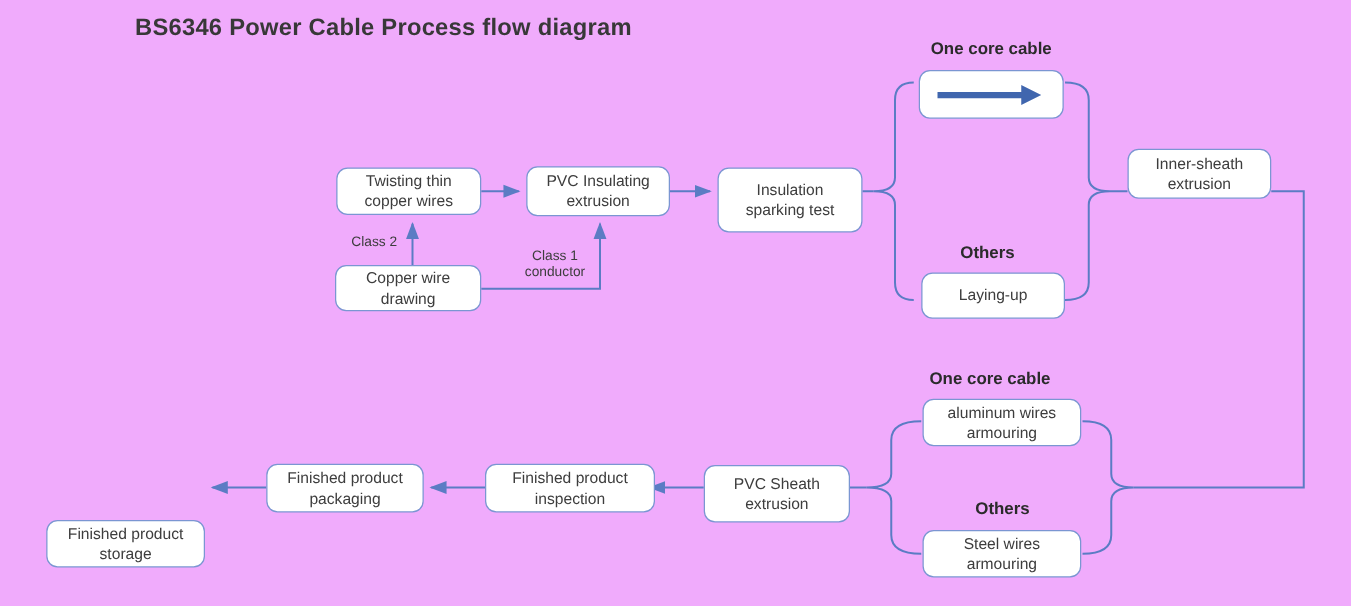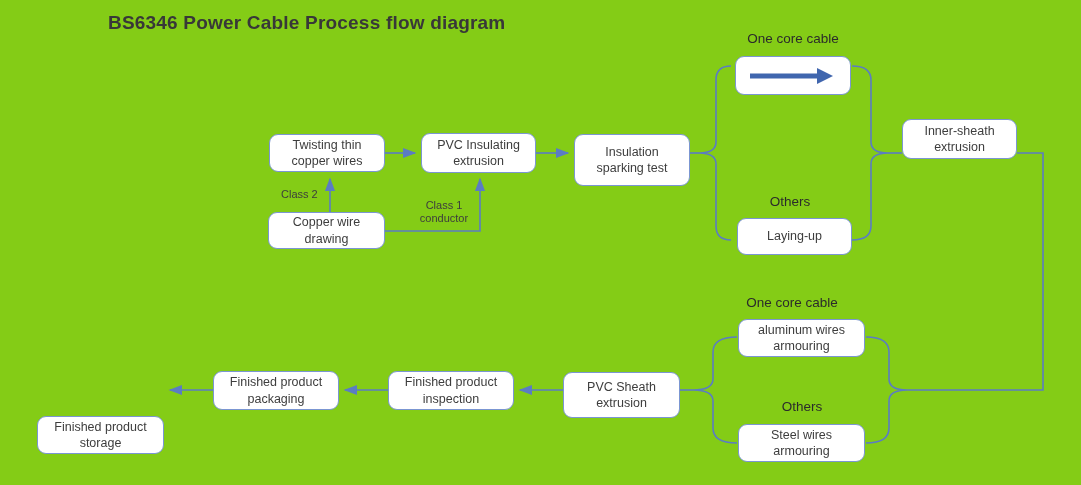--- a/index.html
+++ b/index.html
@@ -1,36 +1,36 @@
 <!DOCTYPE html>
 <html><head>
 <meta charset="utf-8">
 <style>
   html,body{margin:0;padding:0;background:#ffffff;}
   .canvas{
     position:relative;
     width:1081px;height:485px;
-    background:#84cc16;
+    background:#f0abfc;
     font-family:"Liberation Sans", sans-serif;
     overflow:hidden;
   }
   .wires{position:absolute;left:0;top:0;}
   .title{
     position:absolute;left:108px;top:12px;
     font-size:19px;font-weight:bold;color:#383838;letter-spacing:.2px;
   }
   .node{
     position:absolute;box-sizing:border-box;
     background:#ffffff;border:1.6px solid #7b96d2;border-radius:9px;
     display:flex;align-items:center;justify-content:center;
     text-align:center;font-size:12.5px;line-height:1.3;color:#3d3d3d;
     padding:8px 8px;
   }
   .grouplabel{
-    position:absolute;font-size:13.5px;font-weight:normal;color:#2b2b2b;
+    position:absolute;font-size:13.5px;font-weight:bold;color:#2b2b2b;
     text-align:center;
   }
   .smalllabel{
     position:absolute;font-size:11px;color:#3d3d3d;line-height:1.18;text-align:center;
   }
   .arrowbox{padding:0;}
 </style>
 </head>
 <body>
 
@@ -87,17 +87,17 @@
   <div class="node" style="left:737px;top:218px;width:115px;height:37px;">Laying-up</div>
 
   <div class="node" style="left:902px;top:119px;width:115px;height:40px;">Inner-sheath extrusion</div>
 
   <div class="grouplabel" style="left:712px;top:295px;width:160px;">One core cable</div>
   <div class="node" style="left:738px;top:319px;width:127px;height:38px;">aluminum wires armouring</div>
   <div class="grouplabel" style="left:722px;top:399px;width:160px;">Others</div>
   <div class="node" style="left:738px;top:424px;width:127px;height:38px;">Steel wires armouring</div>
 
   <div class="node" style="left:563px;top:372px;width:117px;height:46px;">PVC Sheath extrusion</div>
-  <div class="node" style="left:388px;top:371px;width:126px;height:39px;">Finished product inspection</div>
+  <div class="node" style="left:388px;top:371px;width:136px;height:39px;">Finished product inspection</div>
   <div class="node" style="left:213px;top:371px;width:126px;height:39px;">Finished product packaging</div>
   <div class="node" style="left:37px;top:371px;width:127px;height:38px;margin-top:45px;">Finished product storage</div>
 
 </div>
 
 </body></html>

